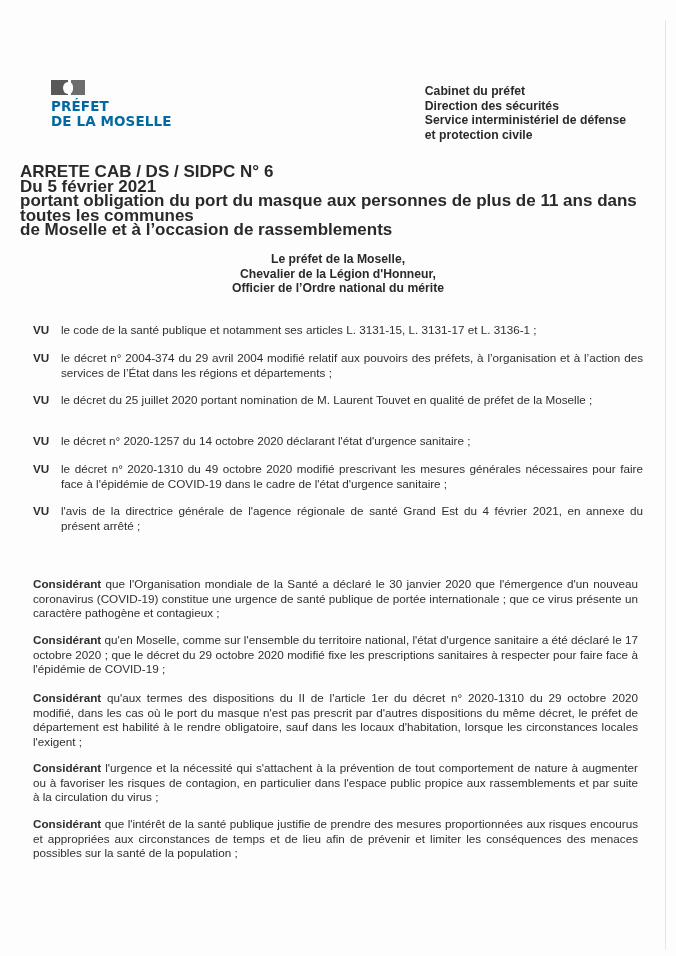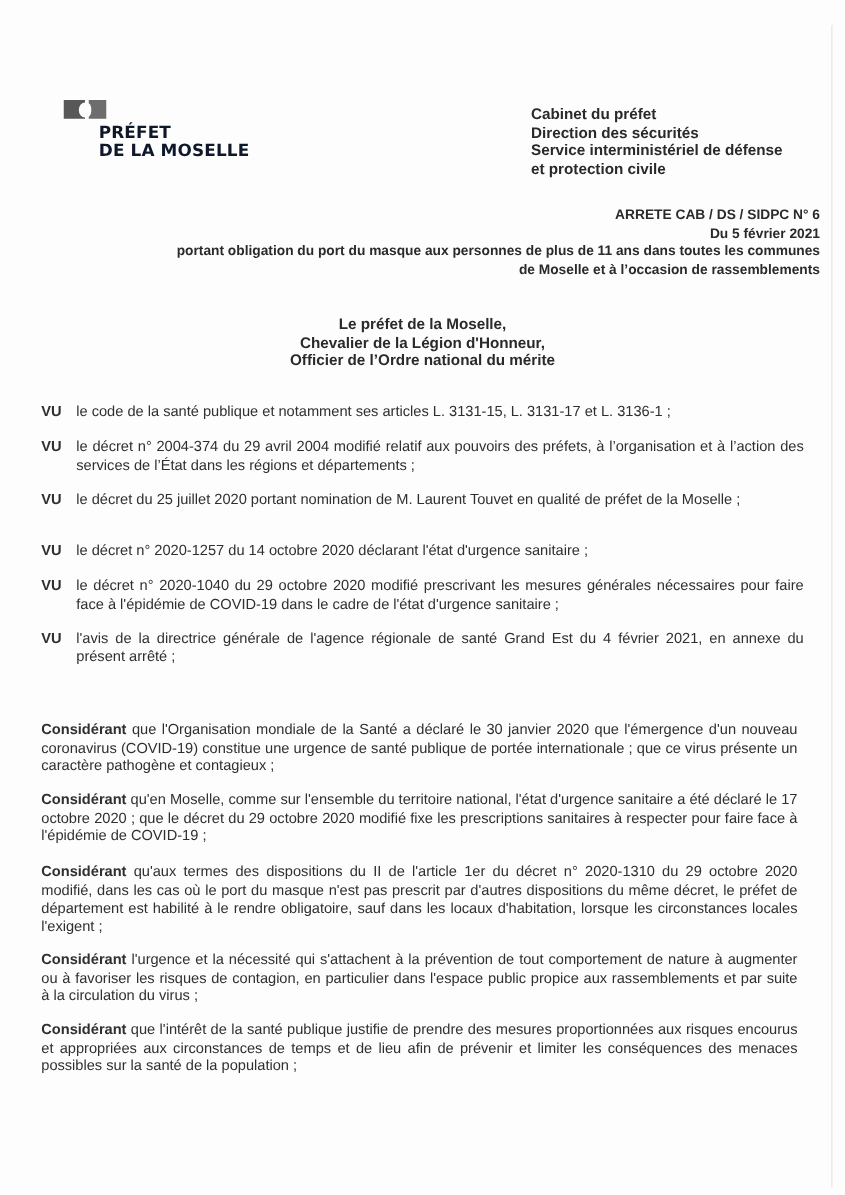--- a/index.html
+++ b/index.html
@@ -9,28 +9,28 @@
   }
   .page { position: absolute; left: 0; top: 0; width: 676px; height: 956px; background: #fdfdfd; }
   .edge-line { position: absolute; left: 665px; top: 20px; width: 1px; height: 930px; background: #e6e6e6; }
 
   
   .logo { position: absolute; left: 51px; top: 80px; }
   .flag { position: relative; width: 34px; height: 15px; margin-bottom: 4px; }
   .flag .left { position: absolute; left: 0; top: 0; width: 17px; height: 15px; background: #585858; }
   .flag .right { position: absolute; left: 20px; top: 0; width: 14px; height: 15px; background: #6d6d6d; }
   .flag .profile { position: absolute; left: 12px; top: 2px; width: 10px; height: 12px; background: #fdfdfd; border-radius: 50% 40% 40% 50%; }
-  .logo-title { font-family: "DejaVu Sans", sans-serif; font-weight: bold; font-size: 13.5px; line-height: 15px; color: #0f172a; letter-spacing: 0.1px; margin-left: 28px; }
+  .logo-title { font-family: "DejaVu Sans", sans-serif; font-weight: bold; font-size: 13.5px; line-height: 15px; color: #0369a1; letter-spacing: 0.1px; }
   .motto { font-family: "Liberation Serif", serif; font-style: italic; font-size: 7px; line-height: 9px; color: #333; margin-top: 4px; }
 
   
   .service { position: absolute; right: 50px; top: 84px; text-align: left; font-weight: bold; font-size: 12.2px; line-height: 14.5px; color: #2a2a2a; }
 
   
-  .title-block { position: absolute; left: 20px; width: 636px; top: 165px; text-align: right; font-weight: bold; font-size: 11px; line-height: 14.5px; color: #2a2a2a; }
+  .title-block { position: absolute; left: 20px; width: 636px; top: 165px; text-align: left; font-weight: bold; font-size: 17px; line-height: 14.5px; color: #2a2a2a; }
 
   .signatory { position: absolute; left: 20px; width: 636px; top: 252px; text-align: center; font-weight: bold; font-size: 12.2px; line-height: 14.5px; color: #2a2a2a; }
 
   
   .vu { position: absolute; left: 33px; width: 610px; font-size: 11.7px; line-height: 14.6px; color: #2f2f2f; }
   .vu .label { position: absolute; left: 0; top: 0; font-weight: bold; }
   .vu .text { margin-left: 28px; text-align: justify; }
 
   
   .cons { position: absolute; left: 33px; width: 605px; font-size: 11.7px; line-height: 14.6px; text-align: justify; color: #2f2f2f; margin-top: 24px; }
@@ -83,21 +83,21 @@
   <div class="vu" style="top:393px">
     <span class="label">VU</span>
     <div class="text">le décret du 25 juillet 2020 portant nomination de M. Laurent Touvet en qualité de préfet de la Moselle ;</div>
   </div>
   <div class="vu" style="top:434px">
     <span class="label">VU</span>
     <div class="text">le décret n° 2020-1257 du 14 octobre 2020 déclarant l'état d'urgence sanitaire ;</div>
   </div>
   <div class="vu" style="top:462px">
     <span class="label">VU</span>
-    <div class="text">le décret n° 2020-1040 du 29 octobre 2020 modifié prescrivant les mesures générales nécessaires pour faire face à l'épidémie de COVID-19 dans le cadre de l'état d'urgence sanitaire ;</div>
+    <div class="text">le décret n° 2020-1310 du 49 octobre 2020 modifié prescrivant les mesures générales nécessaires pour faire face à l'épidémie de COVID-19 dans le cadre de l'état d'urgence sanitaire ;</div>
   </div>
   <div class="vu" style="top:504px">
     <span class="label">VU</span>
     <div class="text">l'avis de la directrice générale de l'agence régionale de santé Grand Est du 4 février 2021, en annexe du présent arrêté ;</div>
   </div>
 
   <div class="cons" style="top:553px">
     <b>Considérant</b><span> que l'Organisation mondiale de la Santé a déclaré le 30 janvier 2020 que l'émergence d'un nouveau coronavirus (COVID-19) constitue une urgence de santé publique de portée internationale ; que ce virus présente un caractère pathogène et contagieux ;</span>
   </div>
   <div class="cons" style="top:609px">

